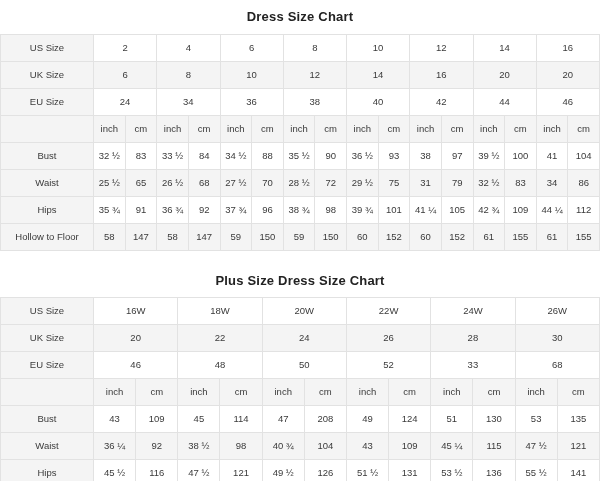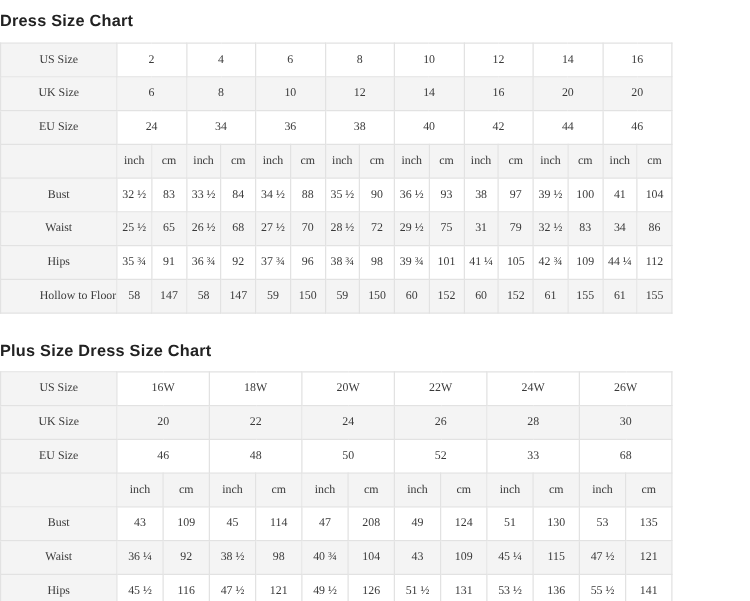--- a/index.html
+++ b/index.html
@@ -13,31 +13,30 @@
     font-family: "Liberation Sans", sans-serif;
     font-size: 10px;
     color: #333333;
     overflow: hidden;
   }
   .chart-block {
     width: 600px;
     box-sizing: border-box;
   }
   .chart-title {
-    text-align: left;
+    text-align: center;
     font-weight: bold;
     font-size: 13px;
     color: #222222;
     letter-spacing: 0.2px;
   }
   table.size-table {
     border-collapse: collapse;
-    width: 538px;
+    width: 600px;
     table-layout: fixed;
-    font-family: Liberation Serif, serif;
   }
   table.size-table td {
     border: 1px solid #e2e2e2;
     text-align: center;
     vertical-align: middle;
     font-size: 9.5px;
     color: #3a3a3a;
     padding: 0;
     height: 26px;
     line-height: 26px;
@@ -178,21 +177,21 @@
           <td>39 ¾</td>
           <td>101</td>
           <td>41 ¼</td>
           <td>105</td>
           <td>42 ¾</td>
           <td>109</td>
           <td>44 ¼</td>
           <td>112</td>
         </tr>
         <tr class="shaded">
-          <td class="rowlabel" style="width: 92px; text-align: right;">Hollow to Floor</td>
+          <td class="rowlabel" style="width: 92px;">Hollow to Floor</td>
           <td>58</td>
           <td>147</td>
           <td>58</td>
           <td>147</td>
           <td>59</td>
           <td>150</td>
           <td>59</td>
           <td>150</td>
           <td>60</td>
           <td>152</td>

